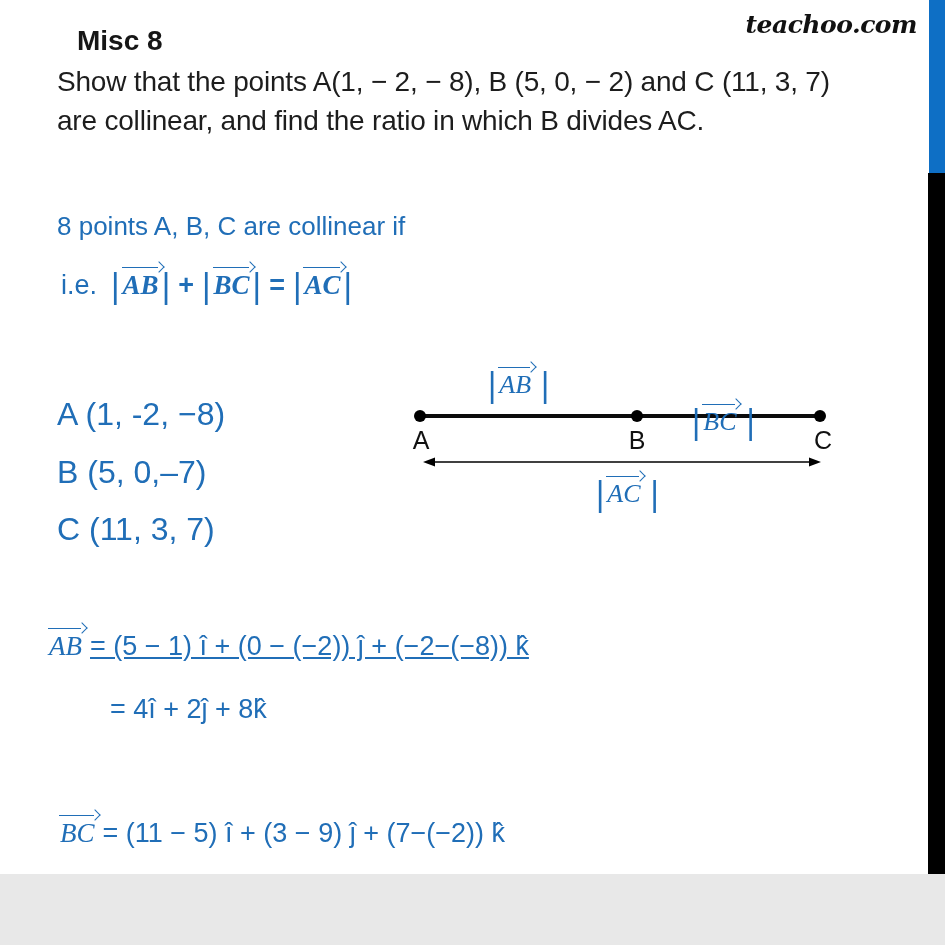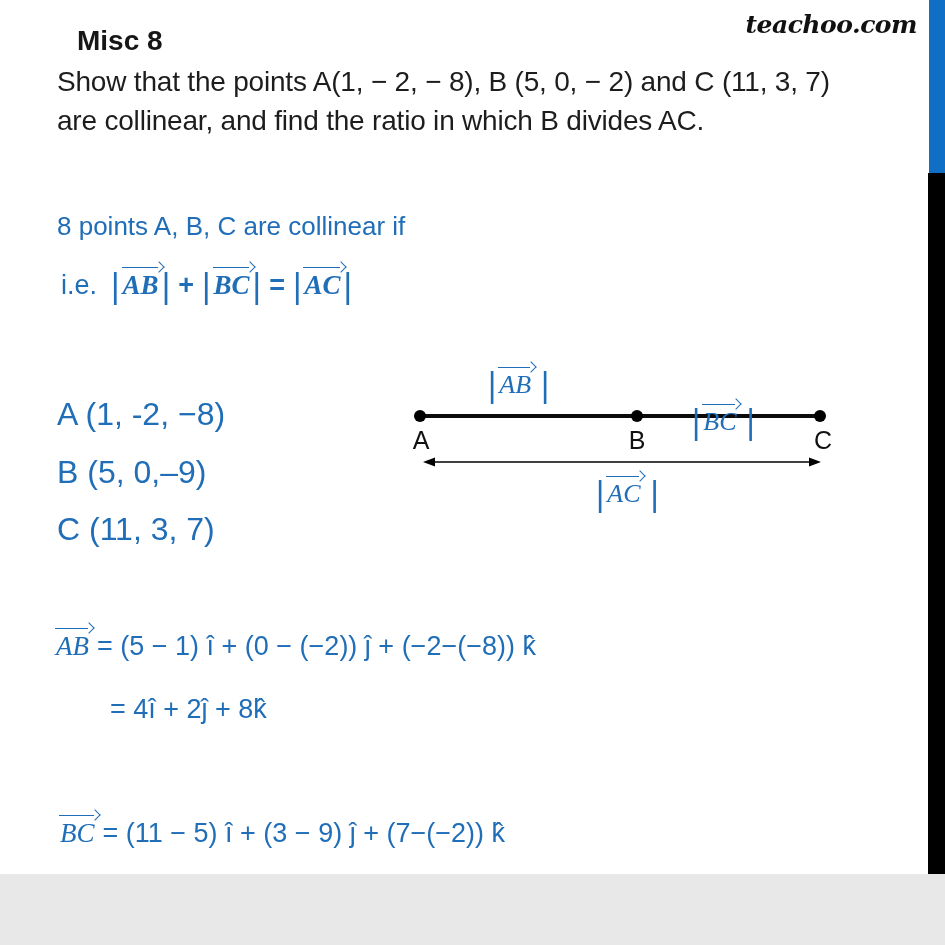--- a/index.html
+++ b/index.html
@@ -70,21 +70,21 @@
   .ptlabel.la { left:404px; } .ptlabel.lb { left:620px; } .ptlabel.lc { left:806px; }
   .seglabel { position:absolute; font-size:26px; color:var(--accent,#206eb7);text-decoration:underline; }
   .seglabel.ab { left:488px; top:369px; }
   .seglabel.bc { left:692px; top:374px;margin-top:32px; }
   .seglabel.ac { left:596px; top:478px; }
   .dblarrow { position:absolute; left:422px; top:454px; }
 
   
   .eq { position:absolute; font-size:27px; color:var(--accent,#206eb7); }
   .eq .eqvec { margin-right:6px; }
-  .eq.ab1 { left:53px;  top:631px; }
+  .eq.ab1 { left:46px;  top:631px;text-decoration:underline; }
   .eq.ab2 { left:110px; top:694px; }
   .eq.bc1 { left:57px;  top:818px; }
   .eq.bc2 { left:121px; top:877px;margin-left:8px; }
 </style>
 </head>
 <body>
 
 <div class="page">
 
   <div class="logo">teachoo.com</div>
@@ -95,21 +95,21 @@
   <div class="prob l1">Show that the points A(1, − 2, − 8), B (5, 0, − 2) and C (11, 3, 7)</div>
   <div class="prob l2">are collinear, and find the ratio in which B divides AC.</div>
 
   <div class="intro blue">8 points A, B, C are collinear if</div>
 
   <div class="cond blue">
     <span class="ie">i.e.</span><span class="abar">|</span><span class="vec bold"><span class="varrow"></span><span>AB</span></span><span class="abar">|</span><span class="op">+</span><span class="abar">|</span><span class="vec bold"><span class="varrow"></span><span>BC</span></span><span class="abar">|</span><span class="op">=</span><span class="abar">|</span><span class="vec bold"><span class="varrow"></span><span>AC</span></span><span class="abar">|</span>
   </div>
 
   <div class="pt blue" style="top:396px;">A (1, -2, −8)</div>
-  <div class="pt blue" style="top:454px;">B (5, 0,–9)</div>
+  <div class="pt blue" style="top:454px;">B (5, 0,–7)</div>
   <div class="pt blue" style="top:511px;">C (11, 3, 7)</div>
 
   <div class="diagram">
     <div class="mainline"></div>
     <div class="dot da"></div>
     <div class="dot db"></div>
     <div class="dot dc"></div>
     <div class="ptlabel la">A</div>
     <div class="ptlabel lb">B</div>
     <div class="ptlabel lc">C</div>

